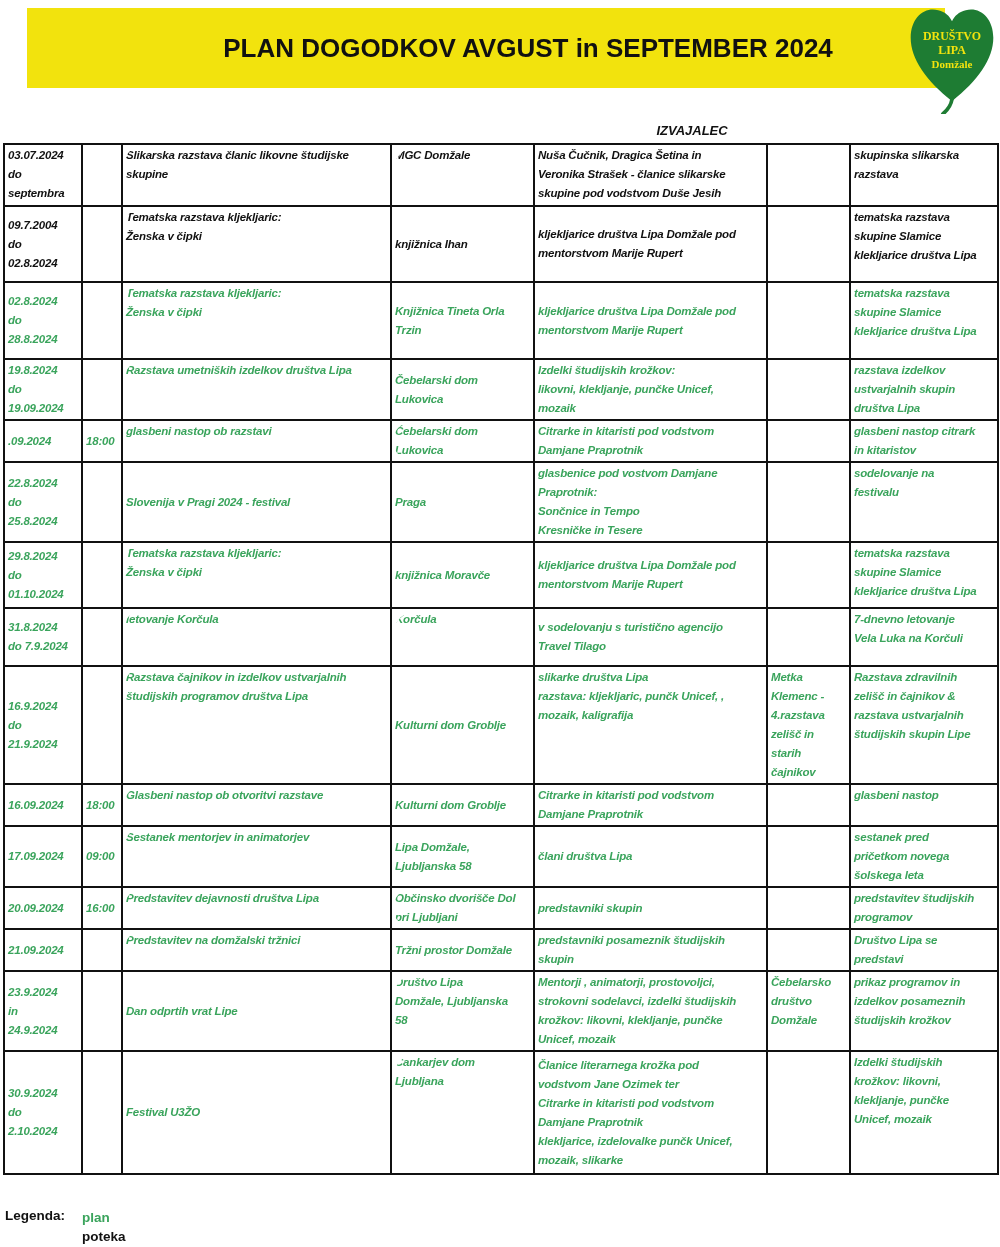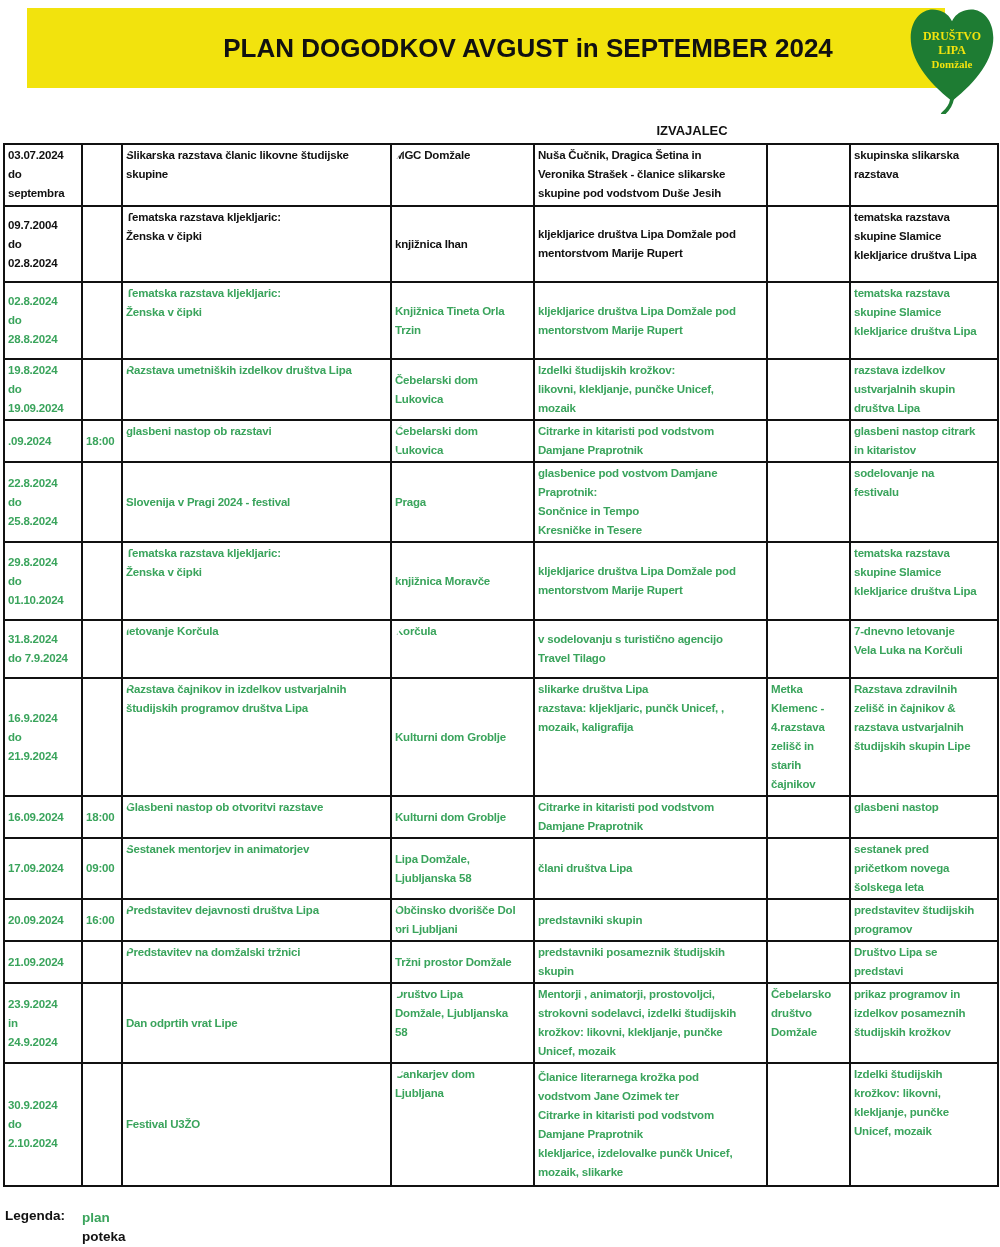--- a/index.html
+++ b/index.html
@@ -12,21 +12,21 @@
   .banner{
     position:absolute;left:0;top:8px;width:918px;height:80px;
     display:flex;align-items:center;justify-content:center;padding-left:84px;box-sizing:border-box;margin-left:27px;
   }
   .banner h1{
     margin:0;font-size:26px;font-weight:bold;letter-spacing:0;color:#111;white-space:nowrap;
   }
   .logo{position:absolute;right:2px;top:2px;width:92px;height:112px;}
   
   .tablewrap{position:absolute;left:3px;top:118px;width:994px;}
-  table{border-collapse:collapse;table-layout:fixed;width:994px;}
+  table{border-collapse:collapse;table-layout:fixed;width:994px;font-style:italic;}
   td,th{
     padding:1px 3px;box-sizing:border-box;overflow:hidden;
     font-size:11.5px;font-weight:bold;line-height:19px;letter-spacing:-0.2px;
     text-align:left;white-space:pre-line;word-wrap:break-word;
   }
   tr.band td{border:none;height:26px;}
   td.izv{
     border:3px solid #111;text-align:center;font-size:13px;letter-spacing:0;
     vertical-align:middle;white-space:nowrap;
   }
@@ -37,21 +37,21 @@
   tbody td{border:2px solid #111;}
   tr.green td{color:#3aa45c;}
   tr.black td{color:#111;}
   
   tbody tr:nth-child(1){height:62px}
   tbody tr:nth-child(2){height:76px}
   tbody tr:nth-child(3){height:77px}
   tbody tr:nth-child(4){height:60px}
   tbody tr:nth-child(5){height:40px}
   tbody tr:nth-child(6){height:77px}
-  tbody tr:nth-child(7){height:78px}
+  tbody tr:nth-child(7){height:66px}
   tbody tr:nth-child(8){height:58px}
   tbody tr:nth-child(9){height:118px}
   tbody tr:nth-child(10){height:39px}
   tbody tr:nth-child(11){height:58px}
   tbody tr:nth-child(12){height:40px}
   tbody tr:nth-child(13){height:40px}
   tbody tr:nth-child(14){height:77px}
   tbody tr:nth-child(15){height:123px}
   
   td.c-datum{vertical-align:middle;margin-left:26px;}

